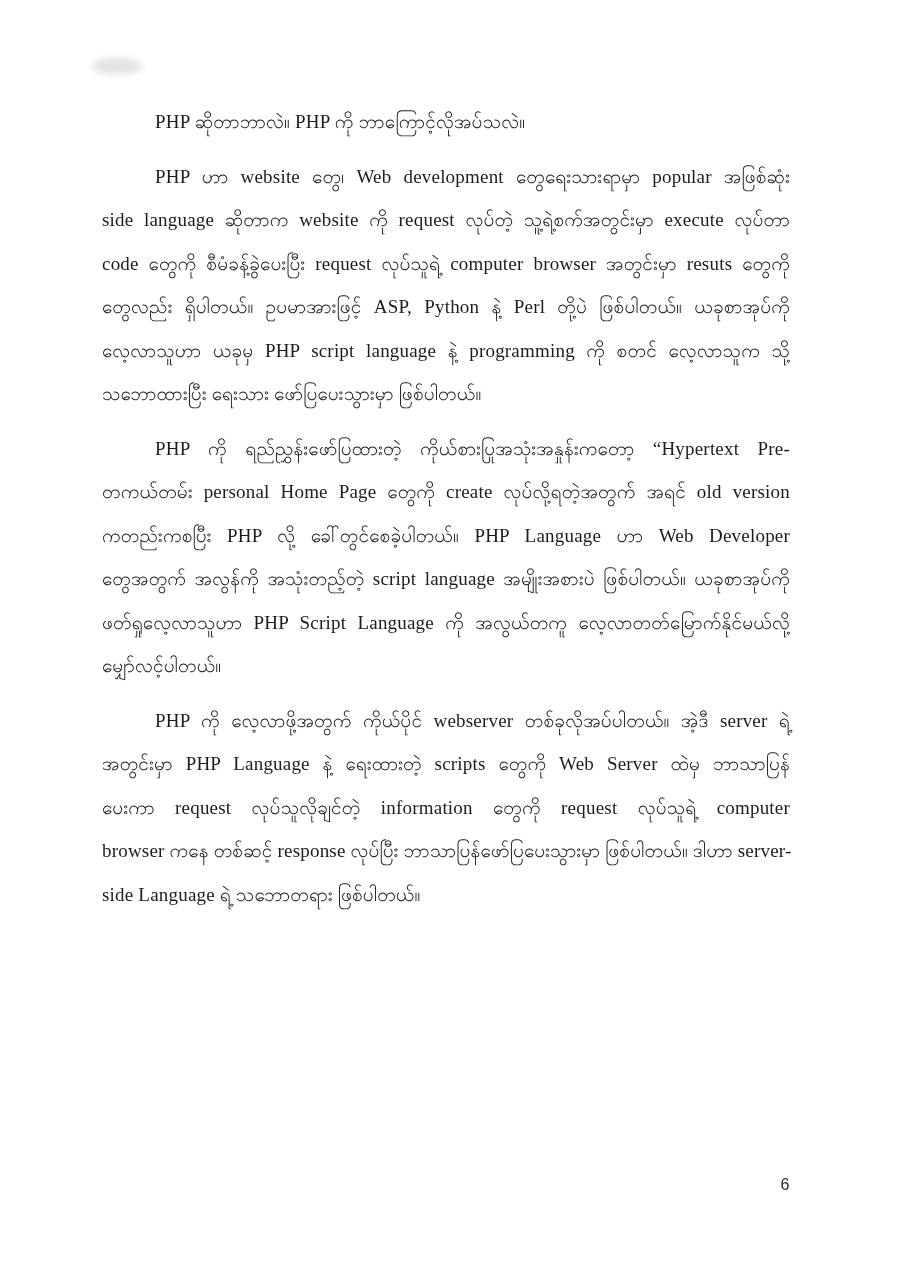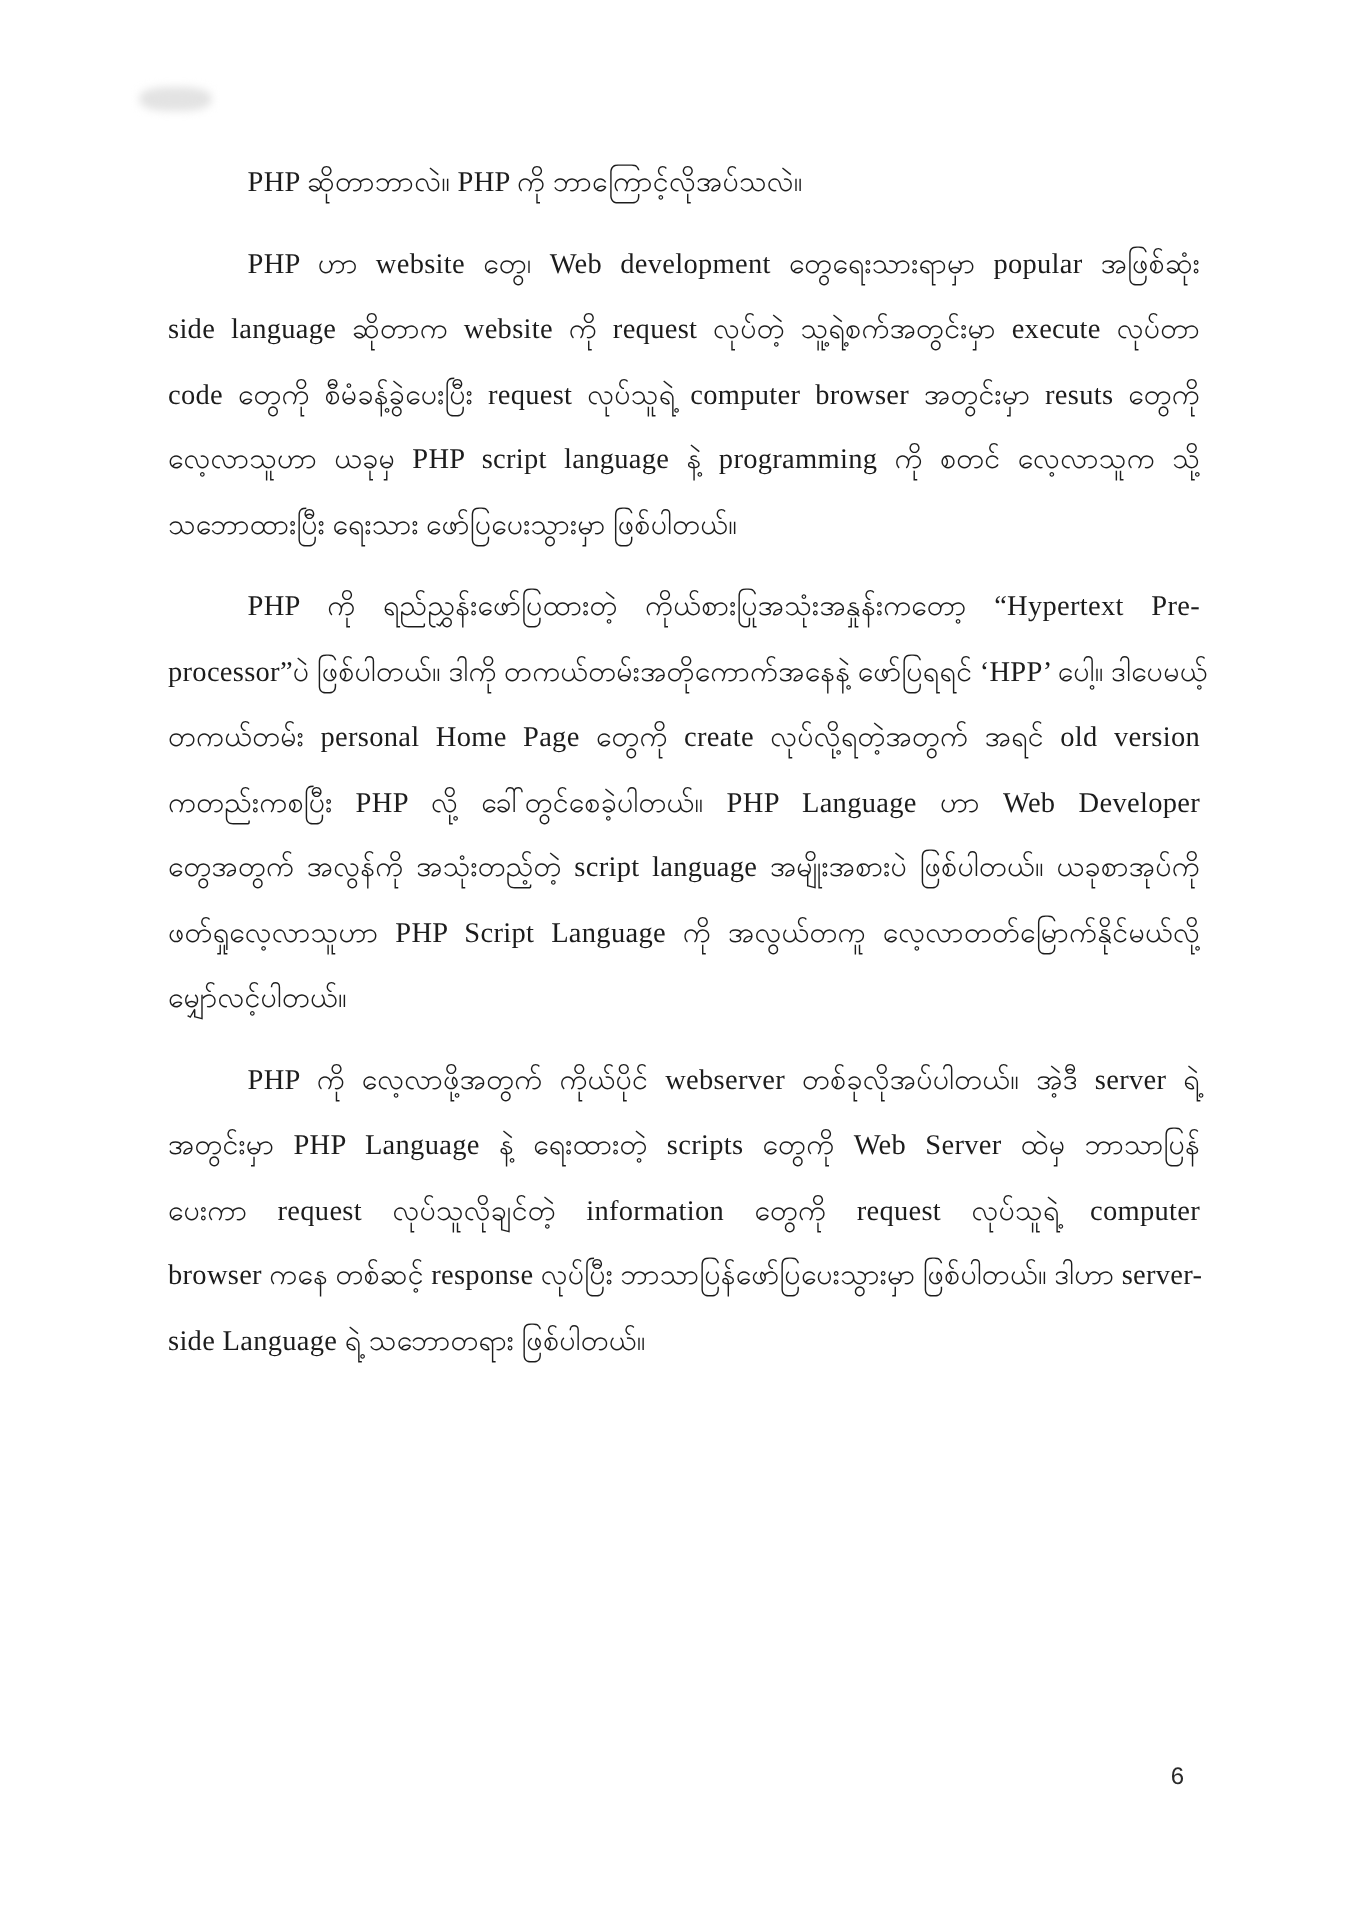--- a/index.html
+++ b/index.html
@@ -21,21 +21,21 @@
     left: 93px;
     top: 58px;
     width: 48px;
     height: 16px;
     background: #e3e3e3;
     border-radius: 40%;
     filter: blur(3px);
   }
   .content {
     position: absolute;
-    left: 112px;
+    left: 102px;
     top: 100px;
     width: 688px;
   }
   .para { margin-bottom: 11px; }
   .line {
     font-size: 19px;
     line-height: 43.5px;
     white-space: nowrap;
     text-align: justify;
     text-align-last: justify;
@@ -64,27 +64,27 @@
   <div class="content">
 
     <div class="para">
       <div class="line endp indent">PHP ဆိုတာဘာလဲ။ PHP ကို ဘာကြောင့်လိုအပ်သလဲ။</div>
     </div>
 
     <div class="para">
       <div class="line indent">PHP ဟာ website တွေ၊ Web development တွေရေးသားရာမှာ popular အဖြစ်ဆုံး</div>
       <div class="line">side language ဆိုတာက website ကို request လုပ်တဲ့ သူ့ရဲ့စက်အတွင်းမှာ execute လုပ်တာ</div>
       <div class="line">code တွေကို စီမံခန့်ခွဲပေးပြီး request လုပ်သူရဲ့ computer browser အတွင်းမှာ resuts တွေကို</div>
+      <div class="line">တွေလည်း ရှိပါတယ်။ ဥပမာအားဖြင့် ASP, Python နဲ့ Perl တို့ပဲ ဖြစ်ပါတယ်။ ယခုစာအုပ်ကို</div>
       <div class="line">လေ့လာသူဟာ ယခုမှ PHP script language နဲ့ programming ကို စတင် လေ့လာသူက သို့</div>
       <div class="line endp">သဘောထားပြီး ရေးသား ဖော်ပြပေးသွားမှာ ဖြစ်ပါတယ်။</div>
     </div>
 
     <div class="para">
       <div class="line indent">PHP ကို ရည်ညွှန်းဖော်ပြထားတဲ့ ကိုယ်စားပြုအသုံးအနှုန်းကတော့ “Hypertext Pre-</div>
-      <div class="line">processor”ပဲ ဖြစ်ပါတယ်။ ဒါကို တကယ်တမ်းအတိုကောက်အနေနဲ့ ဖော်ပြရရင် ‘HPP’ ပေါ့။ ဒါပေမယ့်</div>
       <div class="line">တကယ်တမ်း personal Home Page တွေကို create လုပ်လို့ရတဲ့အတွက် အရင် old version</div>
       <div class="line">ကတည်းကစပြီး PHP လို့ ခေါ်တွင်စေခဲ့ပါတယ်။ PHP Language ဟာ Web Developer</div>
       <div class="line">တွေအတွက် အလွန်ကို အသုံးတည့်တဲ့ script language အမျိုးအစားပဲ ဖြစ်ပါတယ်။ ယခုစာအုပ်ကို</div>
       <div class="line">ဖတ်ရှုလေ့လာသူဟာ PHP Script Language ကို အလွယ်တကူ လေ့လာတတ်မြောက်နိုင်မယ်လို့</div>
       <div class="line endp">မျှော်လင့်ပါတယ်။</div>
     </div>
 
     <div class="para">
       <div class="line indent">PHP ကို လေ့လာဖို့အတွက် ကိုယ်ပိုင် webserver တစ်ခုလိုအပ်ပါတယ်။ အဲ့ဒီ server ရဲ့</div>
       <div class="line">အတွင်းမှာ PHP Language နဲ့ ရေးထားတဲ့ scripts တွေကို Web Server ထဲမှ ဘာသာပြန်</div>

